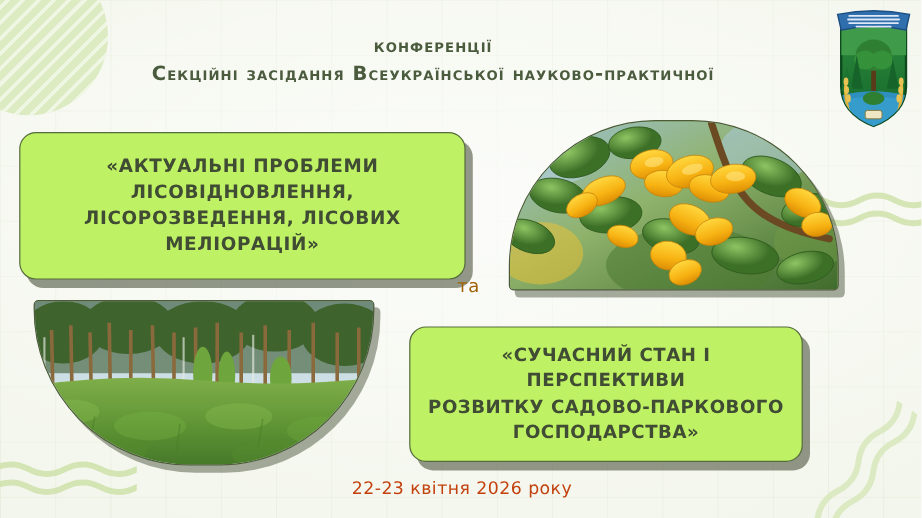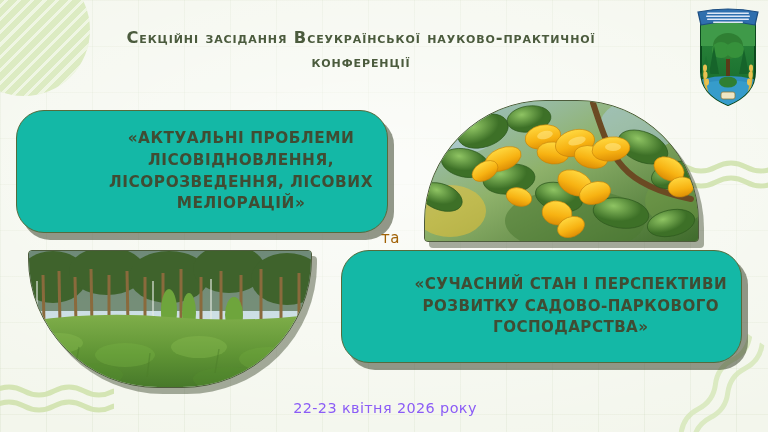--- a/index.html
+++ b/index.html
@@ -86,27 +86,27 @@
     letter-spacing: 0.9px;
     line-height: 1.5;
     font-variant: small-caps;
     text-transform: none;
   }
 
   
   .panel {
     position: absolute;
     box-sizing: border-box;
-    background: #14b8a6;
+    background: #bef264;
     border: 1.4px solid #566b3c;
-    border-radius: 28px;
+    border-radius: 14px;
     box-shadow: 6px 7px 0 rgba(60,70,45,0.55);
     display: flex;
     align-items: center;
-    justify-content: flex-end;
+    justify-content: center;
     padding: 8px 14px;
   }
   .panel-text {
     color: #404c33;
     font-family: "DejaVu Sans", sans-serif;
     font-weight: bold;
     font-size: 15.2px;
     line-height: 1.42;
     letter-spacing: 0.55px;
     text-align: center;
@@ -116,22 +116,22 @@
   #panel-topic-1 {
     left: 16px;
     top: 110px;
     width: 372px;
     height: 123px;
   }
   #panel-topic-1 .panel-text { font-size: 15.3px; }
 
   #panel-topic-2 {
     left: 341px;
-    top: 250px;
-    width: 401px;
+    top: 272px;
+    width: 328px;
     height: 113px;
   }
   #panel-topic-2 .panel-text { font-size: 15.1px; letter-spacing: .45px; }
 
   
   .conjunction {
     position: absolute;
     left: 381px;
     top: 229px;
     color: #a16207;
@@ -178,21 +178,21 @@
   }
   .emblem svg { display: block; width: 100%; height: 100%; }
 
   
   .footer-date {
     position: absolute;
     left: 2px;
     right: 0;
     top: 400px;
     text-align: center;
-    color: #8b5cf6;
+    color: #c2410c;
     font-family: "DejaVu Sans", sans-serif;
     font-size: 14.4px;
     letter-spacing: .4px;
   }
 </style>
 </head>
 <body>
 
 <div class="slide">
 
@@ -216,22 +216,22 @@
   </div>
 
   <div class="deco-waves right2">
     <svg viewBox="0 0 120 34" preserveAspectRatio="none" aria-hidden="true">
       <path d="M0 9 Q15 1 30 9 T60 9 T90 9 T120 9" fill="none" stroke="#d7e8bb" stroke-width="5" stroke-linecap="round"></path>
       <path d="M0 24 Q15 16 30 24 T60 24 T90 24 T120 24" fill="none" stroke="#d7e8bb" stroke-width="5" stroke-linecap="round"></path>
     </svg>
   </div>
 
   <div class="header">
+    <div>конференції</div>
     <div>Секційні засідання Всеукраїнської науково-практичної</div>
-    <div>конференції</div>
   </div>
 
   <div class="emblem">
     <svg viewBox="0 0 62 102" aria-hidden="true">
       <defs>
         <clipPath id="shieldClip">
           <path d="M4 14 H58 V66 Q58 88 31 99 Q4 88 4 66 Z"></path>
         </clipPath>
         <linearGradient id="skyG" x1="0" y1="0" x2="0" y2="1">
           <stop offset="0%" stop-color="#2e8a3c"></stop>

